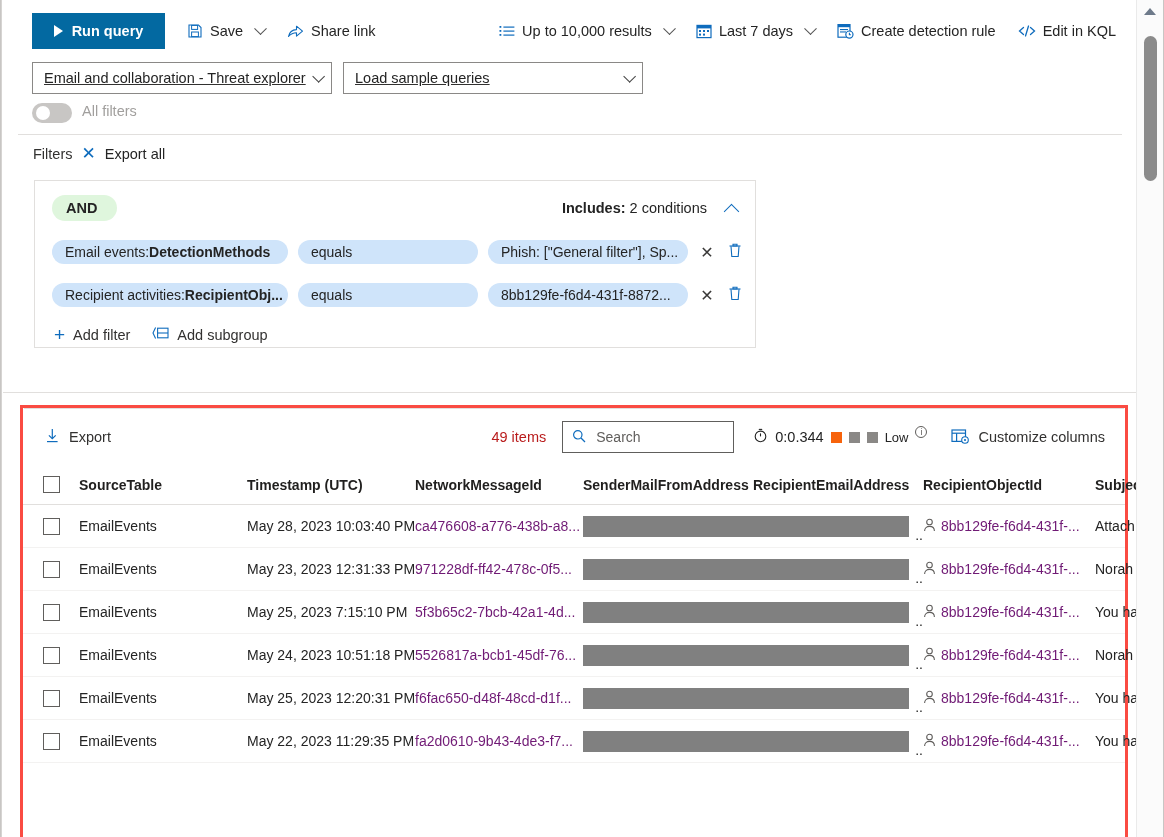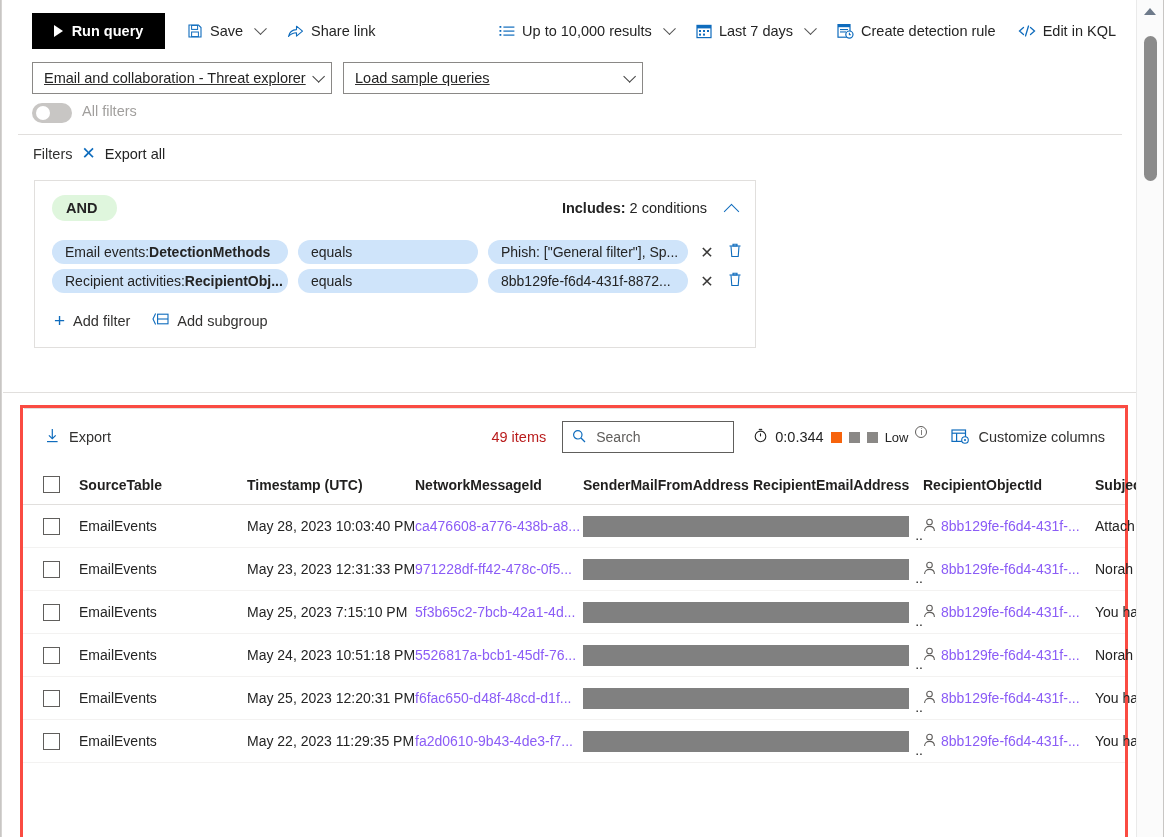--- a/index.html
+++ b/index.html
@@ -31,21 +31,21 @@
   
   .toolbar {
     position: absolute; left: 0; top: 0;
     width: 1136px; height: 62px;
     display: flex; align-items: center;
     padding-left: 30px;
     background: #fff;
   }
   .run-btn {
     height: 36px; min-width: 133px;
-    background: #000000;
+    background: #0369a1;
     color: #fff;
     font-size: 14.5px; font-weight: bold;
     display: flex; align-items: center; justify-content: center;
     gap: 9px;
     cursor: pointer;
     border: none;
     padding: 0 14px;
   }
   .run-btn .tri {
     width: 0; height: 0;
@@ -165,21 +165,21 @@
     transform: rotate(45deg);
     position: relative; top: 3px;
     cursor: pointer;
   }
   .cond {
     display: flex; align-items: center; gap: 10px;
     margin: 0 0 0 17px;
     height: 26px;
   }
   .cond.r1 { margin-top: 18px; }
-  .cond.r2 { margin-top: 3px; }
+  .cond.r2 { margin-top: 17px; }
   .chip {
     background: #cfe4fa;
     border-radius: 13px;
     height: 24px;
     display: flex; align-items: center;
     padding: 0 13px;
     font-size: 14px; color: #242424;
     white-space: nowrap; overflow: hidden;
     cursor: pointer;
   }
@@ -309,21 +309,21 @@
     cursor: pointer;
   }
   .c-src { width: 168px; flex: none; }
   .c-ts  { width: 168px; flex: none; }
   .c-nmi { width: 168px; flex: none; }
   .c-red { width: 340px; flex: none; position: relative; }
   .c-roid{ width: 172px; flex: none; }
   .c-subj{ width: 120px; flex: none; overflow: hidden; white-space: nowrap; }
   .th { font-size: 14px; font-weight: bold; color: #201f1e; }
   .td { font-size: 14px; color: #242424; white-space: nowrap; overflow: hidden; }
-  .lnk { color: #8b5cf6; }
+  .lnk { color: #701a75; }
   .redact {
     height: 21px;
     background: #808080;
     width: 326px;
   }
   .dots { position: absolute; right: 0; top: 11px; font-size: 14px; color: #242424; }
   .person {
     display: inline-block; width: 13px; margin-right: 5px;
     color: #605e5c; vertical-align: -1px;
   }

